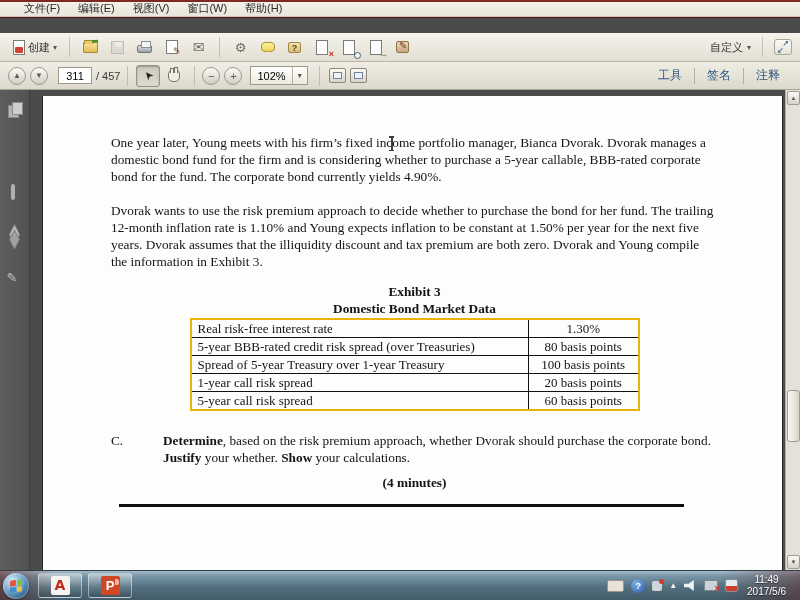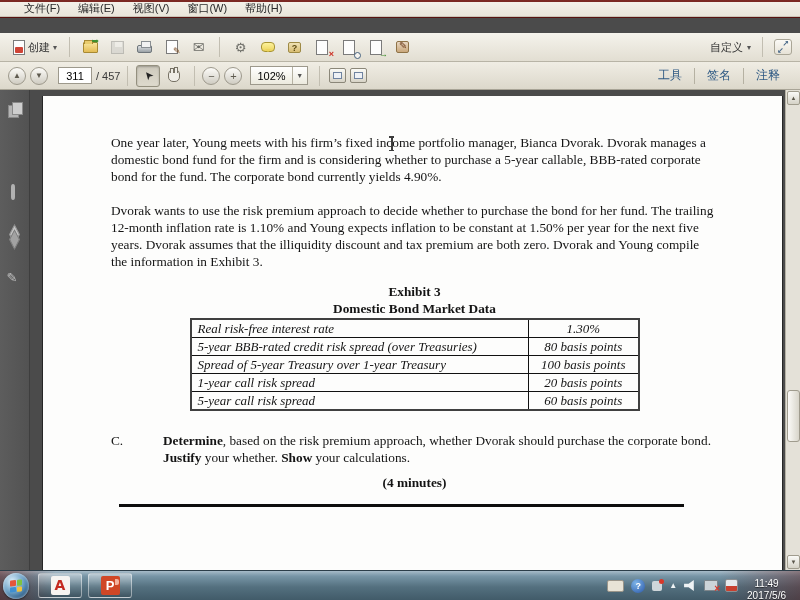--- a/index.html
+++ b/index.html
@@ -100,21 +100,21 @@
 
   #canvas { position:absolute; left:31px; top:0; right:15px; bottom:0; background:#4b4b4b; }
   #pdf-page { position:absolute; left:11px; top:6px; width:741px; height:474px; background:#fdfdfc;
     border-left:1px solid #262626; border-right:1px solid #262626; color:#141414;
     font-family:"Liberation Serif","DejaVu Serif",serif; font-size:13.3px; line-height:17px;
     padding:12px 64px 0 68px; }
   .doc-header { display:flex; justify-content:space-between; font-weight:bold; font-size:13.5px; }
   .doc-para { margin-top:26px; text-align:left; }
   .doc-para + .doc-para { margin-top:17px; }
   .exhibit-head { text-align:center; font-weight:bold; margin-top:13px; }
-  #exhibit-table { border-collapse:collapse; border:2px solid #404040; margin:1px auto 16px; font-size:13px;font-style:italic; }
+  #exhibit-table { border-collapse:collapse; border:2px solid #eab308; margin:1px auto 16px; font-size:13px; }
   #exhibit-table td { border:1px solid #111; height:17px; padding:0 6px; }
   #exhibit-table td.lbl { width:338px; }
   #exhibit-table td.val { width:110px; text-align:center; }
   .question-row { display:flex; margin-top:21px; }
   .q-letter { width:52px; }
   .q-text { width:552px; }
   .q-text b, .minutes b { font-weight:bold; }
   .minutes { text-align:center; font-weight:bold; margin-top:8px; }
   .bottom-rule { height:3px; background:#0d0d0d; margin-top:13px; margin-left:8px; width:565px; }
   #ibeam { position:absolute; left:344px; top:40px; width:9px; height:15px; }
@@ -148,21 +148,21 @@
   #tray { margin-left:auto; display:flex; align-items:center; gap:7px; position:relative; padding-right:8px; }
   .tray-ime { width:17px; height:12px; background:#e8e3d6; border:1px solid #9a958a; border-radius:2px; }
   .tray-q { width:14px; height:14px; border-radius:50%; background:radial-gradient(circle at 35% 30%,#7db4e8,#2a57a8); color:#fff; font-size:9px; font-weight:bold; text-align:center; line-height:14px; }
   .tray-misc { width:10px; height:10px; background:#cfd6da; border-radius:2px; position:relative; }
   .tray-misc::after { content:""; position:absolute; right:-2px; top:-2px; width:5px; height:5px; border-radius:50%; background:#d8382a; }
   .tray-arrow { color:#f0f4f6; font-size:8px; }
   .tray-vol { width:13px; height:12px; background:#eef2f4; clip-path:polygon(0 35%,35% 35%,75% 5%,75% 95%,35% 65%,0 65%); }
   .tray-net { width:14px; height:11px; background:#cdd4d8; border:1px solid #7e868b; border-radius:1px; position:relative; }
   .tray-net::after { content:"×"; position:absolute; right:-3px; bottom:-4px; color:#d8382a; font-weight:bold; font-size:10px; }
   .tray-flag { width:13px; height:13px; background:linear-gradient(180deg,#e6e9ec 50%,#c8402f 50%); border-radius:2px; border:1px solid #8a8f93; }
-  #clock { color:#fff; font-size:10px; line-height:12px; text-align:center; text-shadow:0 1px 1px rgba(0,0,0,.6); padding:8px 6px 0 2px; }
+  #clock { color:#fff; font-size:10px; line-height:12px; text-align:center; text-shadow:0 1px 1px rgba(0,0,0,.6); padding:0 6px 0 2px; }
 </style>
 </head>
 <body>
 
 <div id="titlebar">
   <span class="pdf-file-icon"></span>
   <span class="title">05-15年上午题上册新.pdf - Adobe Acrobat Pro</span>
   <div id="win-controls">
     <span class="win-btn">—</span>
     <span class="win-btn"><i class="max-glyph"></i></span>

